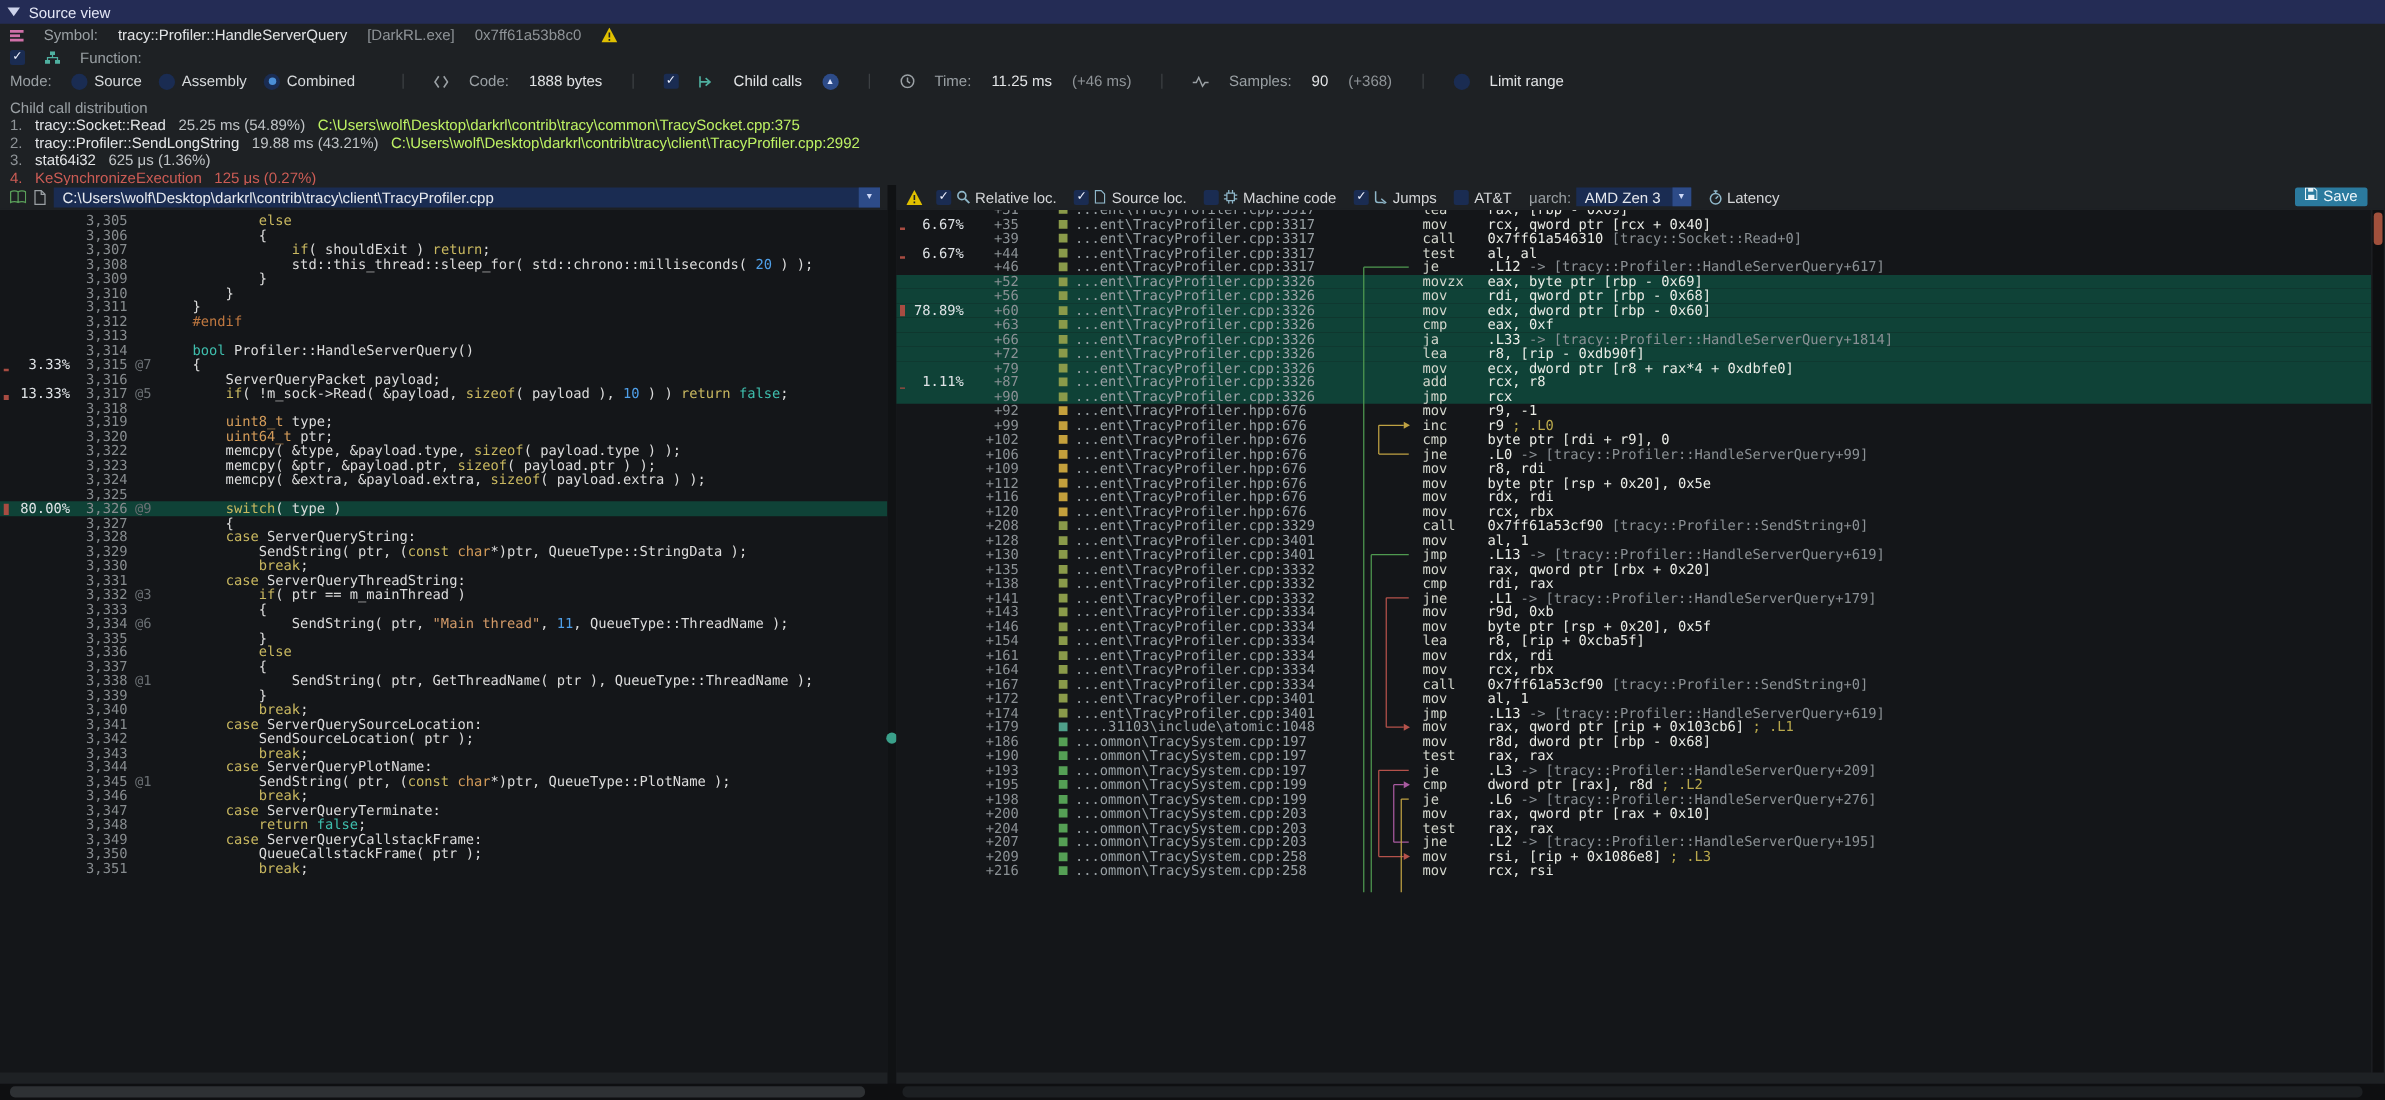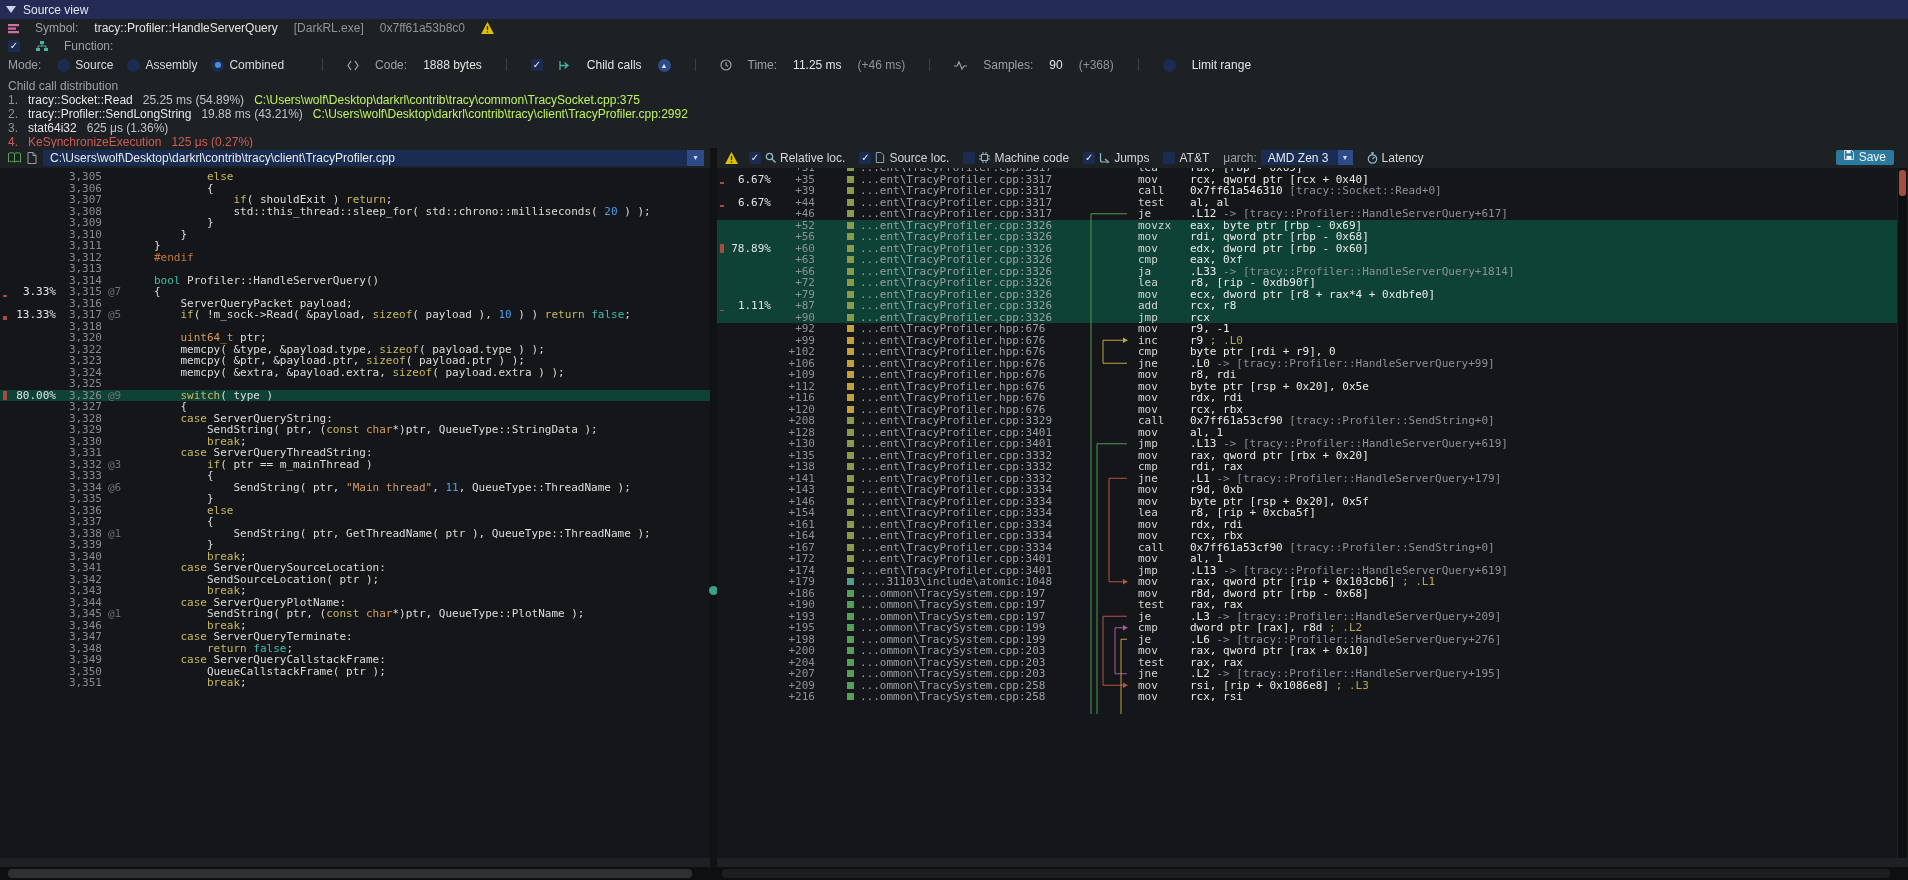--- a/index.html
+++ b/index.html
@@ -254,20 +254,21 @@
             <div class="sline"><span class="pbarbox"></span><span class="spct"></span><span class="slno">3,309</span><span class="sann"></span><span class="scode"><span class="p">        }</span></span></div>
             <div class="sline"><span class="pbarbox"></span><span class="spct"></span><span class="slno">3,310</span><span class="sann"></span><span class="scode"><span class="p">    }</span></span></div>
             <div class="sline"><span class="pbarbox"></span><span class="spct"></span><span class="slno">3,311</span><span class="sann"></span><span class="scode"><span class="p">}</span></span></div>
             <div class="sline"><span class="pbarbox"></span><span class="spct"></span><span class="slno">3,312</span><span class="sann"></span><span class="scode"><span class="d">#endif</span></span></div>
             <div class="sline"><span class="pbarbox"></span><span class="spct"></span><span class="slno">3,313</span><span class="sann"></span><span class="scode"></span></div>
             <div class="sline"><span class="pbarbox"></span><span class="spct"></span><span class="slno">3,314</span><span class="sann"></span><span class="scode"><span class="b">bool</span><span class="p"> Profiler::HandleServerQuery()</span></span></div>
             <div class="sline"><span class="pbarbox"><span class="pbar" style="height: 2px;"></span></span><span class="spct">3.33%</span><span class="slno">3,315</span><span class="sann">@7</span><span class="scode"><span class="p">{</span></span></div>
             <div class="sline"><span class="pbarbox"></span><span class="spct"></span><span class="slno">3,316</span><span class="sann"></span><span class="scode"><span class="p">    ServerQueryPacket payload;</span></span></div>
             <div class="sline"><span class="pbarbox"><span class="pbar" style="height: 4px;"></span></span><span class="spct">13.33%</span><span class="slno">3,317</span><span class="sann">@5</span><span class="scode"><span class="p">    </span><span class="k">if</span><span class="p">( !m_sock-&gt;Read( &amp;payload, </span><span class="k">sizeof</span><span class="p">( payload ), </span><span class="n">10</span><span class="p"> ) ) </span><span class="k">return</span><span class="p"> </span><span class="b">false</span><span class="p">;</span></span></div>
             <div class="sline"><span class="pbarbox"></span><span class="spct"></span><span class="slno">3,318</span><span class="sann"></span><span class="scode"></span></div>
+            <div class="sline"><span class="pbarbox"></span><span class="spct"></span><span class="slno">3,319</span><span class="sann"></span><span class="scode"><span class="p">    </span><span class="t">uint8_t</span><span class="p"> type;</span></span></div>
             <div class="sline"><span class="pbarbox"></span><span class="spct"></span><span class="slno">3,320</span><span class="sann"></span><span class="scode"><span class="p">    </span><span class="t">uint64_t</span><span class="p"> ptr;</span></span></div>
             <div class="sline"><span class="pbarbox"></span><span class="spct"></span><span class="slno">3,322</span><span class="sann"></span><span class="scode"><span class="p">    memcpy( &amp;type, &amp;payload.type, </span><span class="k">sizeof</span><span class="p">( payload.type ) );</span></span></div>
             <div class="sline"><span class="pbarbox"></span><span class="spct"></span><span class="slno">3,323</span><span class="sann"></span><span class="scode"><span class="p">    memcpy( &amp;ptr, &amp;payload.ptr, </span><span class="k">sizeof</span><span class="p">( payload.ptr ) );</span></span></div>
             <div class="sline"><span class="pbarbox"></span><span class="spct"></span><span class="slno">3,324</span><span class="sann"></span><span class="scode"><span class="p">    memcpy( &amp;extra, &amp;payload.extra, </span><span class="k">sizeof</span><span class="p">( payload.extra ) );</span></span></div>
             <div class="sline"><span class="pbarbox"></span><span class="spct"></span><span class="slno">3,325</span><span class="sann"></span><span class="scode"></span></div>
             <div class="sline hl"><span class="pbarbox"><span class="pbar" style="height: 9px;"></span></span><span class="spct">80.00%</span><span class="slno">3,326</span><span class="sann">@9</span><span class="scode"><span class="p">    </span><span class="k">switch</span><span class="p">( type )</span></span></div>
             <div class="sline"><span class="pbarbox"></span><span class="spct"></span><span class="slno">3,327</span><span class="sann"></span><span class="scode"><span class="p">    {</span></span></div>
             <div class="sline"><span class="pbarbox"></span><span class="spct"></span><span class="slno">3,328</span><span class="sann"></span><span class="scode"><span class="p">    </span><span class="k">case</span><span class="p"> ServerQueryString:</span></span></div>
             <div class="sline"><span class="pbarbox"></span><span class="spct"></span><span class="slno">3,329</span><span class="sann"></span><span class="scode"><span class="p">        SendString( ptr, (</span><span class="k">const</span><span class="p"> </span><span class="t">char</span><span class="p">*)ptr, QueueType::StringData );</span></span></div>
             <div class="sline"><span class="pbarbox"></span><span class="spct"></span><span class="slno">3,330</span><span class="sann"></span><span class="scode"><span class="p">        </span><span class="k">break</span><span class="p">;</span></span></div>

